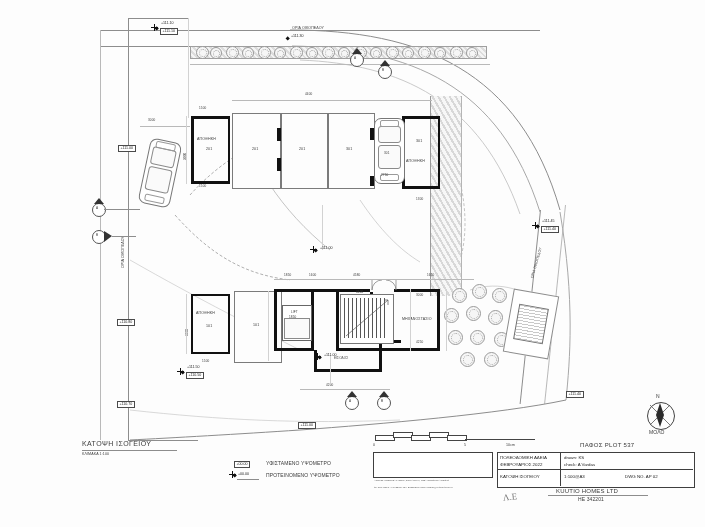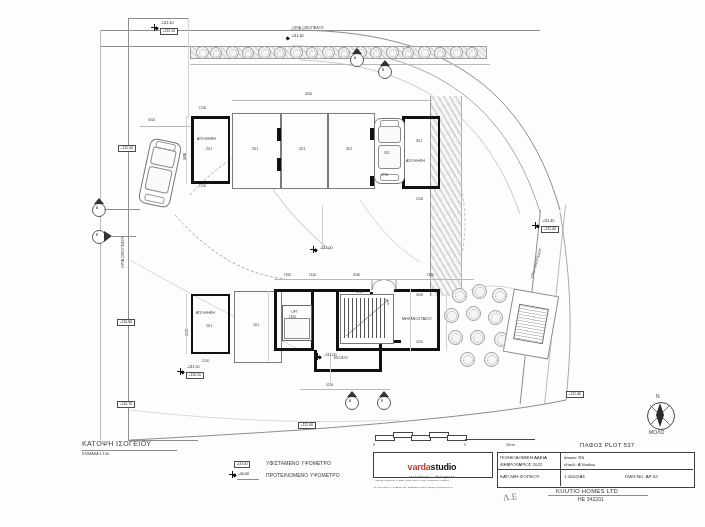--- a/index.html
+++ b/index.html
@@ -410,24 +410,20 @@
   <div class="txt s5" style="left:656px;top:394px;">N</div>
   <div class="northc" style="left:647px;top:402px;"></div>
   <svg class="abs" style="left:647px;top:402px;width:26px;height:26px;">
     <line x1="3" y1="3" x2="23" y2="23" stroke="#555" stroke-width=".8"></line>
     <line x1="23" y1="3" x2="3" y2="23" stroke="#555" stroke-width=".8"></line>
     <polygon points="13,1 17,13 13,25 9,13" fill="#2b2b2b"></polygon>
   </svg>
   <div class="txt s5" style="left:649px;top:430px;">ΜΟΛΟ</div>
 
   <div class="tb" style="left:373px;top:452px;width:118px;height:24px;"></div>
-  <div class="logo" style="left:373px;top:456px;width:118px;">
-    <span class="r">varda</span><span class="b">studio</span>
-    <div class="sub">architects + designers</div>
-  </div>
   <div class="firmline" style="left:374px;top:479px;">Andreas Vardas BA(HONS), DIPLARCH), RIBA Chartered Architect</div>
   <div class="firmline" style="left:374px;top:486px;">tel. 26947296 / 99425034 fax. 26220898 email vardas@cytanet.com.cy</div>
 
   <div class="tb" style="left:497px;top:452px;width:196px;height:34px;"></div>
   <div class="ln lnh" style="left:497px;top:469px;width:196px;background:#3f3f3f;"></div>
   <div class="ln lnv" style="left:560px;top:452px;height:34px;background:#3f3f3f;"></div>
 
   <div class="tbcell" style="left:500px;top:455px;">ΠΟΛΕΟΔΟΜΙΚΗ ΑΔΕΙΑ</div>
   <div class="tbcell" style="left:500px;top:462px;">ΦΕΒΡΟΥΑΡΙΟΣ 2022</div>
   <div class="tbcell" style="left:564px;top:455px;">drawn: KS</div>

